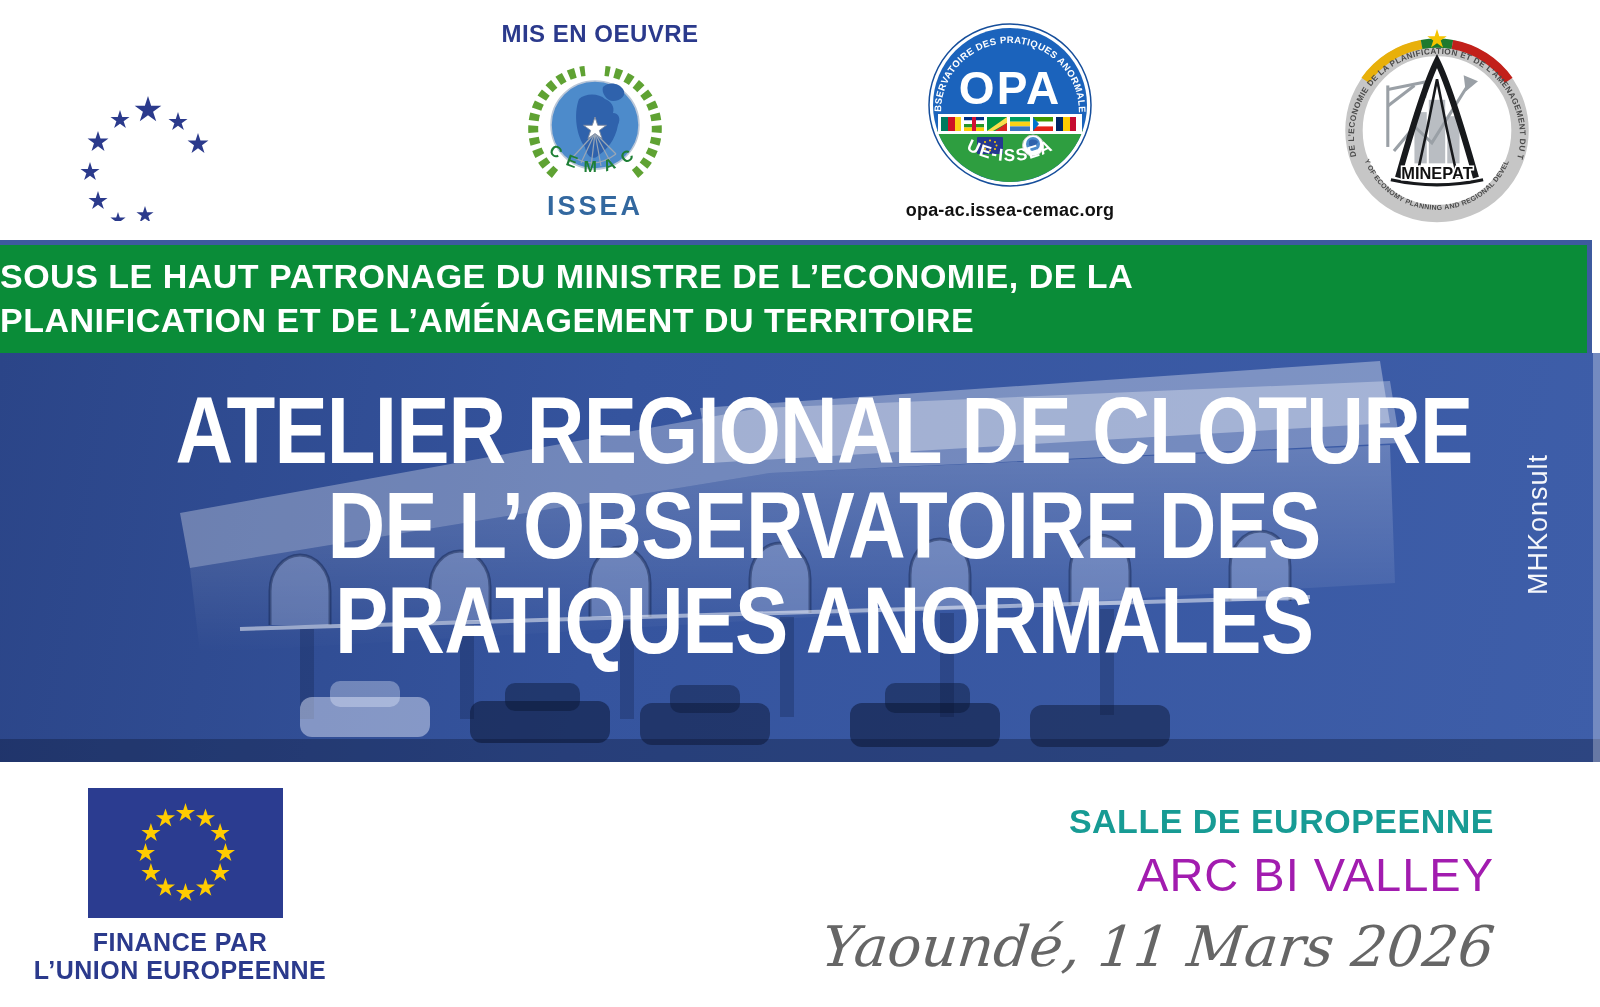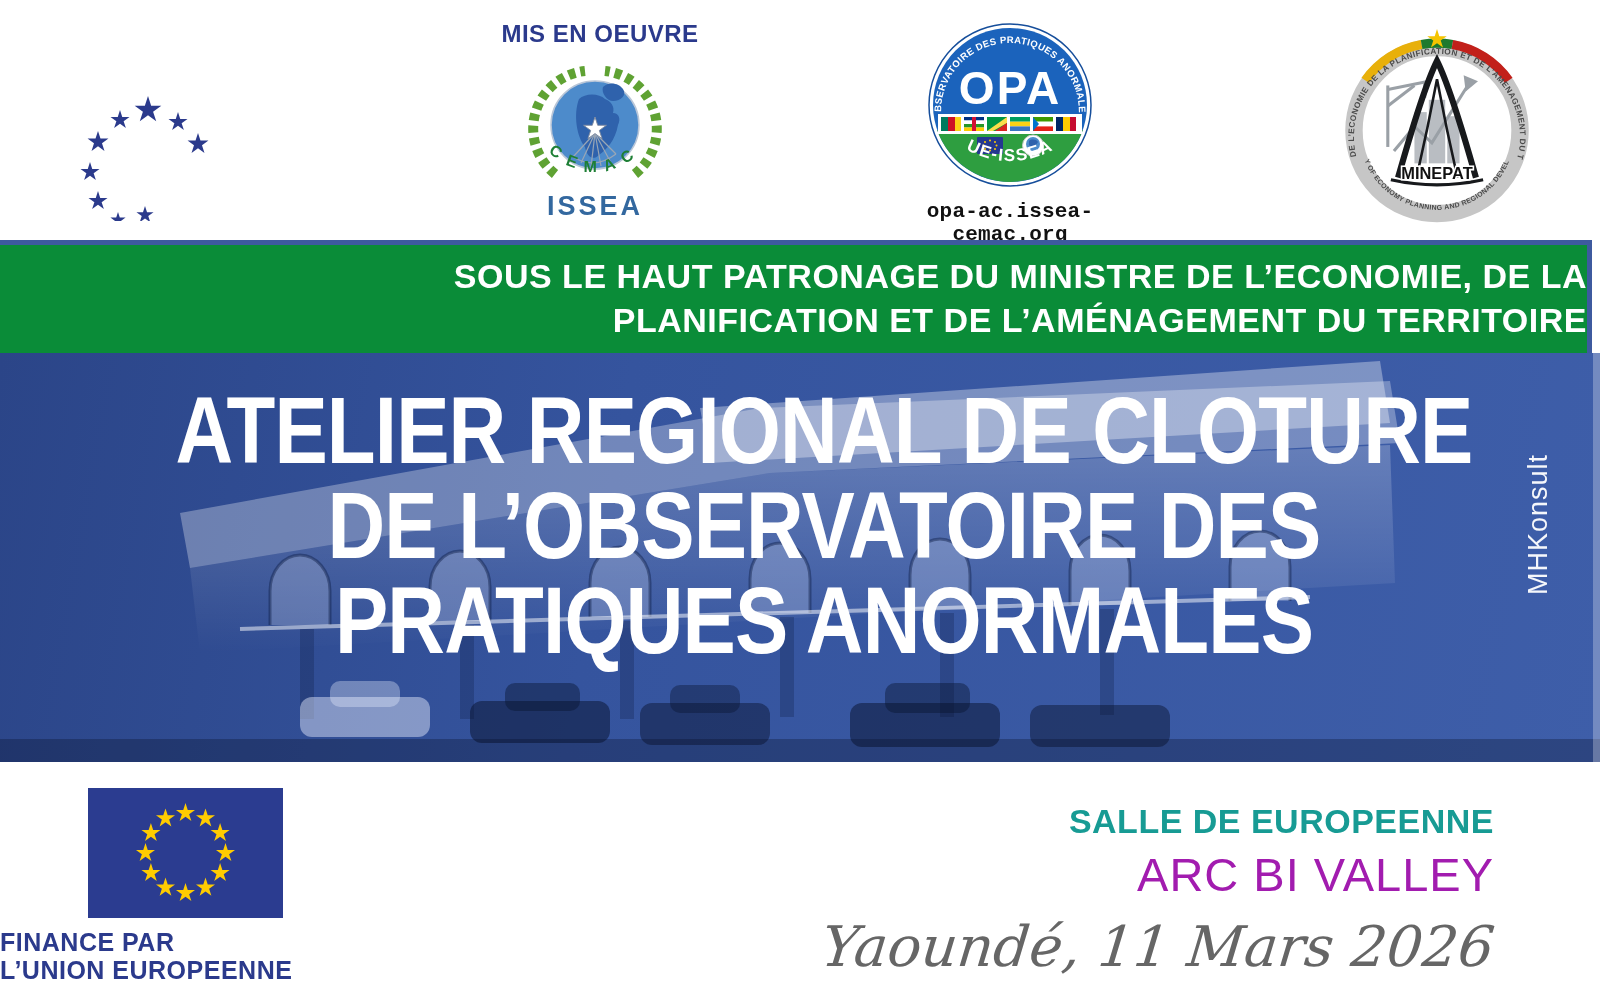--- a/index.html
+++ b/index.html
@@ -12,46 +12,46 @@
   .gg{position:absolute;left:38px;top:46px;width:290px;height:175px;}
   .gg svg{position:absolute;left:0;top:0;}
   .gg-text{position:absolute;left:92px;top:44px;color:#2B3A8C;font-weight:bold;
            font-size:47px;line-height:52px;letter-spacing:-1px;}
 
   .issea-block{position:absolute;left:480px;top:20px;width:240px;text-align:center;}
   .issea-caption{color:#2B3A8C;font-weight:bold;font-size:24px;line-height:27px;letter-spacing:.5px;}
   .issea-block svg{margin-top:2px;}
 
   .opa-block{position:absolute;left:885px;top:20px;width:250px;text-align:center;}
-  .opa-url{margin-top:6px;font-size:21px;font-weight:bold;color:#111;letter-spacing:.2px;font-family:Liberation Mono, monospace;}
+  .opa-url{margin-top:6px;font-size:18px;font-weight:bold;color:#111;letter-spacing:.2px;}
 
   .minepat{position:absolute;left:1332px;top:26px;width:210px;height:205px;}
 
   
   .banner{position:absolute;left:0;top:240px;right:8px;height:103px;background:#0A8C38;
           border-top:5px solid #3D5A9F;border-bottom:5px solid #3D5A9F;border-right:5px solid #3D5A9F;
-          text-align:right;color:#fff;font-weight:bold;font-size:34px;line-height:44px;
+          text-align:left;color:#fff;font-weight:bold;font-size:34px;line-height:44px;
           letter-spacing:.5px;padding-top:9px;box-sizing:content-box;}
 
   
   .hero{position:absolute;left:0;top:353px;width:1600px;height:409px;
         background:linear-gradient(100deg,#2B4588 0%,#35549E 38%,#3E5EA9 100%);overflow:hidden;}
   .hero-photo{position:absolute;left:0;top:0;}
   .hero-title{position:absolute;left:0;top:30px;width:100%;text-align:center;color:#fff;
               font-weight:bold;font-size:94px;line-height:95px;letter-spacing:-1px;margin-left:24px;}
   .hero-title div{transform:scaleX(.85);transform-origin:50% 50%;white-space:nowrap;}
   .hero-credit{position:absolute;right:46px;top:82px;height:160px;
                writing-mode:vertical-rl;transform:rotate(180deg);
                color:rgba(255,255,255,.95);font-size:27px;font-weight:300;letter-spacing:1px;}
   .hero-edge{position:absolute;right:0;top:0;width:7px;height:100%;background:rgba(255,255,255,.28);}
 
   
   .footer{position:absolute;left:0;top:762px;width:1600px;height:245px;background:#fff;}
   .eu-flag{position:absolute;left:88px;top:26px;}
-  .eu-label{position:absolute;left:0px;top:166px;width:360px;
+  .eu-label{position:absolute;left:0px;top:166px;width:360px;text-align:center;
             color:#2B3A8C;font-weight:bold;font-size:25px;line-height:28px;letter-spacing:.5px;}
   .venue{position:absolute;right:106px;top:38px;text-align:right;}
   .venue-label{color:#179B94;font-weight:bold;font-size:34px;line-height:42px;letter-spacing:.5px;}
   .venue-name{color:#a21caf;font-weight:normal;font-size:47px;line-height:66px;letter-spacing:1px;}
   .venue-date{color:#666;font-family:"DejaVu Serif",serif;font-style:italic;font-size:56px;
               line-height:78px;transform:skewX(-6deg);}
 </style>
 </head>
 <body>
 

